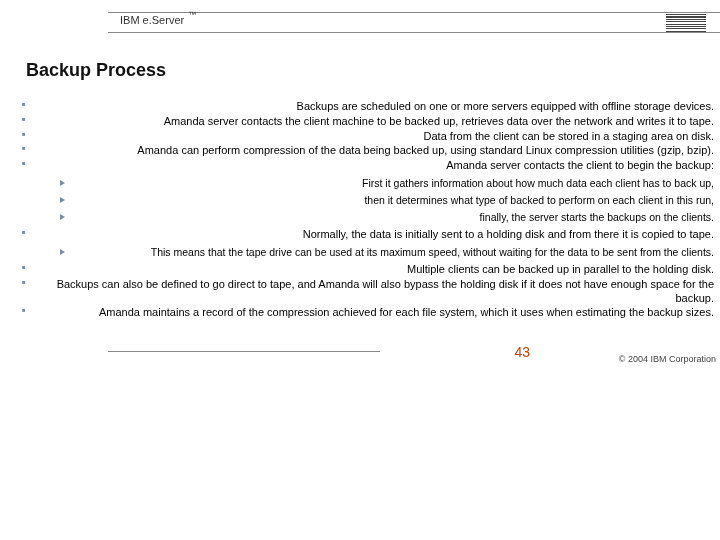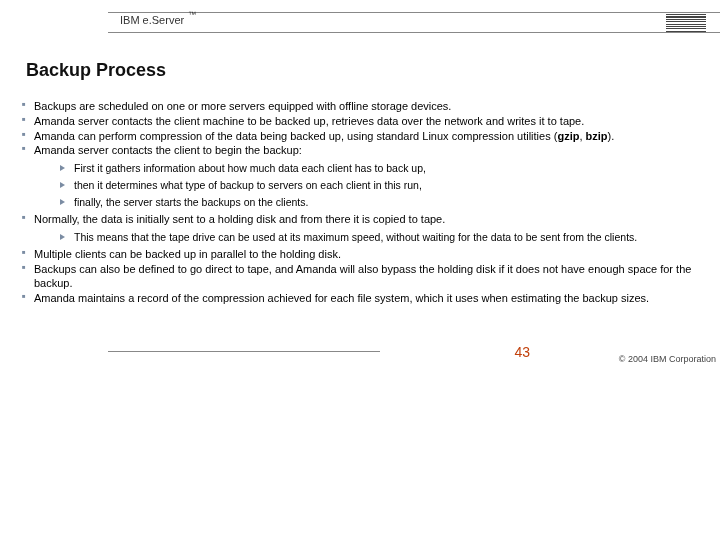--- a/index.html
+++ b/index.html
@@ -78,20 +78,21 @@
     color: #111111;
   }
   .content {
     position: absolute;
     top: 100px;
     left: 22px;
     right: 6px;
     font-size: 11px;
     line-height: 1.25;
     color: #000000;
+    text-align: right;
   }
   .content ul {
     list-style: none;
     margin: 0;
     padding: 0;
   }
   .content li.bullet {
     position: relative;
     padding-left: 12px;
     margin-bottom: 1px;
@@ -141,21 +142,21 @@
     font-size: 14px;
     color: #c2410c;
   }
   .copyright {
     position: absolute;
     right: 4px;
     bottom: 16px;
     font-size: 9px;
     color: #444444;
   }
-  .bold { font-weight: bold; }
+  .bold { font-weight: normal; }
 </style>
 </head>
 <body>
 
 <div class="slide">
 
   <div class="header">
     <div class="header-rule-top"></div>
     <div class="header-rule-bottom"></div>
     <span class="header-title">IBM e.Server</span>
@@ -173,25 +174,26 @@
       </div>
     </div>
   </div>
 
   <div class="slide-title">Backup Process</div>
 
   <div class="content">
     <ul id="bullet-list">
         <li class="bullet">Backups are scheduled on one or more servers equipped with offline storage devices.</li>
         <li class="bullet">Amanda server contacts the client machine to be backed up, retrieves data over the network and writes it to tape.</li>
+        <li class="bullet">Data from the client can be stored in a staging area on disk.</li>
         <li class="bullet">Amanda can perform compression of the data being backed up, using standard Linux compression utilities (<span class="bold">gzip</span>, <span class="bold">bzip</span>).</li>
         <li class="bullet">Amanda server contacts the client to begin the backup:</li>
         <ul>
           <li class="sub">First it gathers information about how much data each client has to back up,</li>
-          <li class="sub">then it determines what type of backup to servers on each client in this run,</li>
+          <li class="sub">then it determines what type of backed to perform on each client in this run,</li>
           <li class="sub">finally, the server starts the backups on the clients.</li>
         </ul>
         <li class="bullet">Normally, the data is initially sent to a holding disk and from there it is copied to tape.</li>
         <ul>
           <li class="sub">This means that the tape drive can be used at its maximum speed, without waiting for the data to be sent from the clients.</li>
         </ul>
         <li class="bullet">Multiple clients can be backed up in parallel to the holding disk.</li>
         <li class="bullet">Backups can also be defined to go direct to tape, and Amanda will also bypass the holding disk if it does not have enough space for the backup.</li>
         <li class="bullet">Amanda maintains a record of the compression achieved for each file system, which it uses when estimating the backup sizes.</li>
       </ul>

